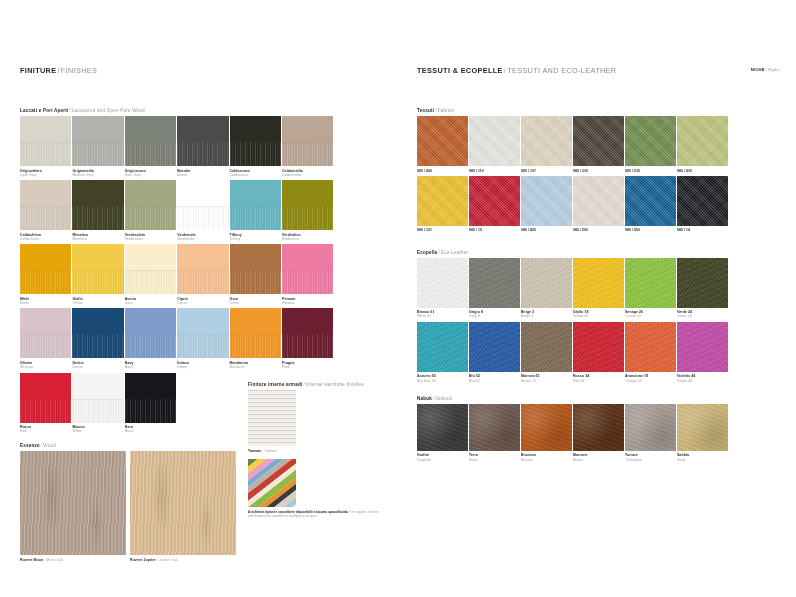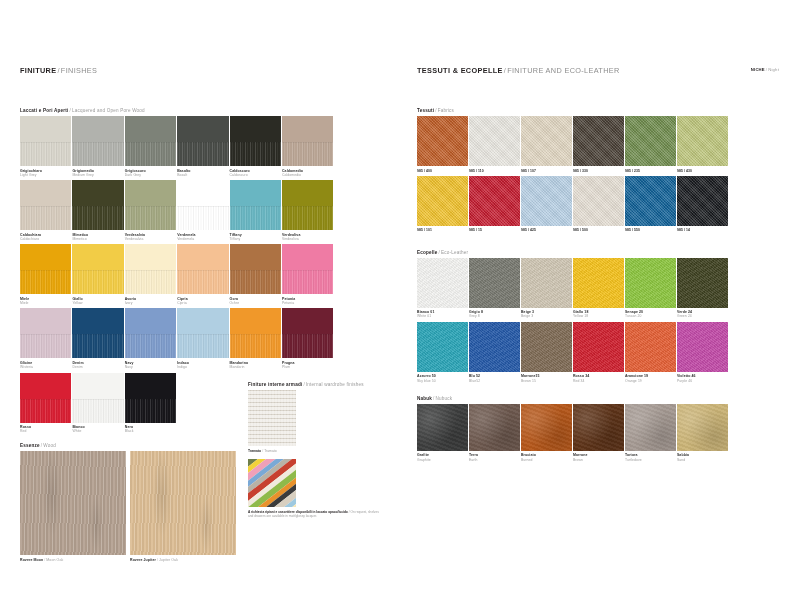--- a/index.html
+++ b/index.html
@@ -457,21 +457,21 @@
     <div class="note">
       <b>A richiesta ripiani e cassettiere disponibili in laccato opaco/lucido</b>
       <span class="en">/</span>
       <span class="en">On request, shelves and drawers are available in matt/glossy lacquer.</span>
     </div>
   </div>
 
   <div class="col-right">
 
     <div class="sect-title">
-      <span class="it">TESSUTI &amp; ECOPELLE</span><span class="sep">/</span><span class="en">FINITURE AND ECO-LEATHER</span>
+      <span class="it">TESSUTI &amp; ECOPELLE</span><span class="sep">/</span><span class="en">TESSUTI AND ECO-LEATHER</span>
     </div>
 
     <div style="height:13px"></div>
 
     <div class="grp-title">
       <span class="it">Tessuti</span><span class="sep">/</span><span class="en">Fabrics</span>
     </div>
     <div class="grid fab" id="fab-grid">
         <div class="cell">
           <div class="sw" style="background: rgb(189, 90, 36);">

